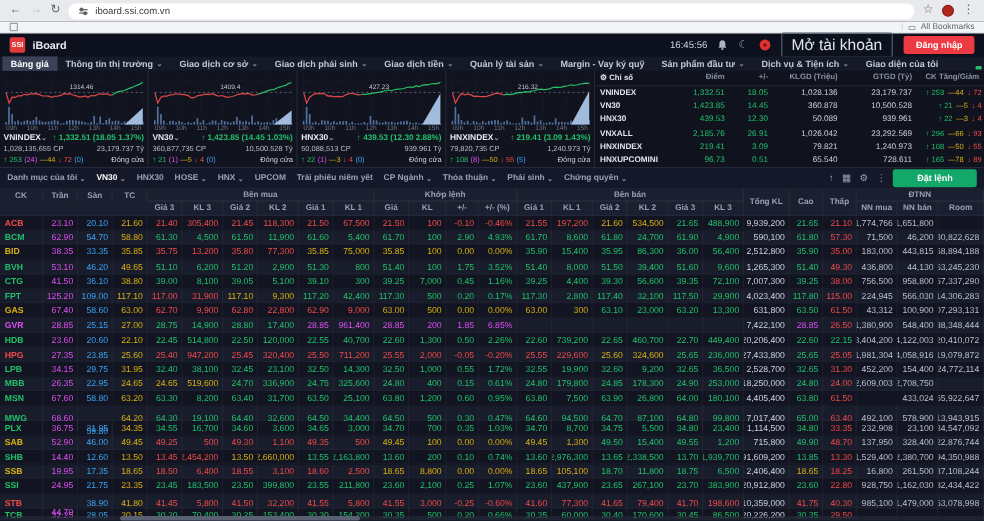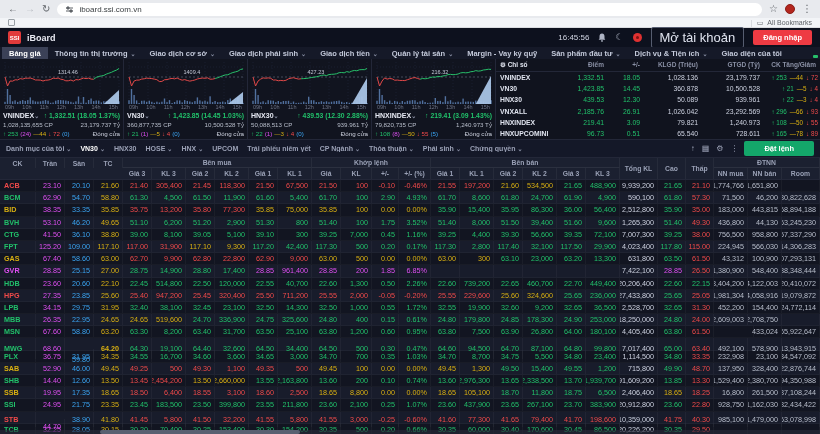--- a/index.html
+++ b/index.html
@@ -1073,21 +1073,21 @@
           <span class="td" style="color: rgb(33, 192, 106);">63.80</span>
           <span class="td" style="color: rgb(240, 74, 74);">61.50</span>
           <span class="td" style="color: rgb(185, 191, 204); margin-left: 36px;">314,976</span>
           <span class="td" style="color: rgb(185, 191, 204);">433,024</span>
           <span class="td" style="color: rgb(185, 191, 204);">365,922,647</span>
         </div>
         <div class="trow alt">
           <span class="td sym" style="color: rgb(33, 192, 106);">MWG</span>
           <span class="td" style="color: rgb(223, 79, 242);">68.60</span>
           <span class="td" style="color: rgb(58, 164, 242); margin-top: 21px;">59.80</span>
-          <span class="td" style="color: rgb(217, 176, 17); font-weight: bold;">64.20</span>
+          <span class="td" style="color: rgb(217, 176, 17);">64.20</span>
           <span class="td" style="color: rgb(33, 192, 106);">64.30</span>
           <span class="td" style="color: rgb(33, 192, 106);">19,100</span>
           <span class="td" style="color: rgb(33, 192, 106);">64.40</span>
           <span class="td" style="color: rgb(33, 192, 106);">32,600</span>
           <span class="td" style="color: rgb(33, 192, 106);">64.50</span>
           <span class="td" style="color: rgb(33, 192, 106);">34,400</span>
           <span class="td" style="color: rgb(33, 192, 106);">64.50</span>
           <span class="td" style="color: rgb(33, 192, 106);">500</span>
           <span class="td" style="color: rgb(33, 192, 106);">0.30</span>
           <span class="td" style="color: rgb(33, 192, 106);">0.47%</span>

